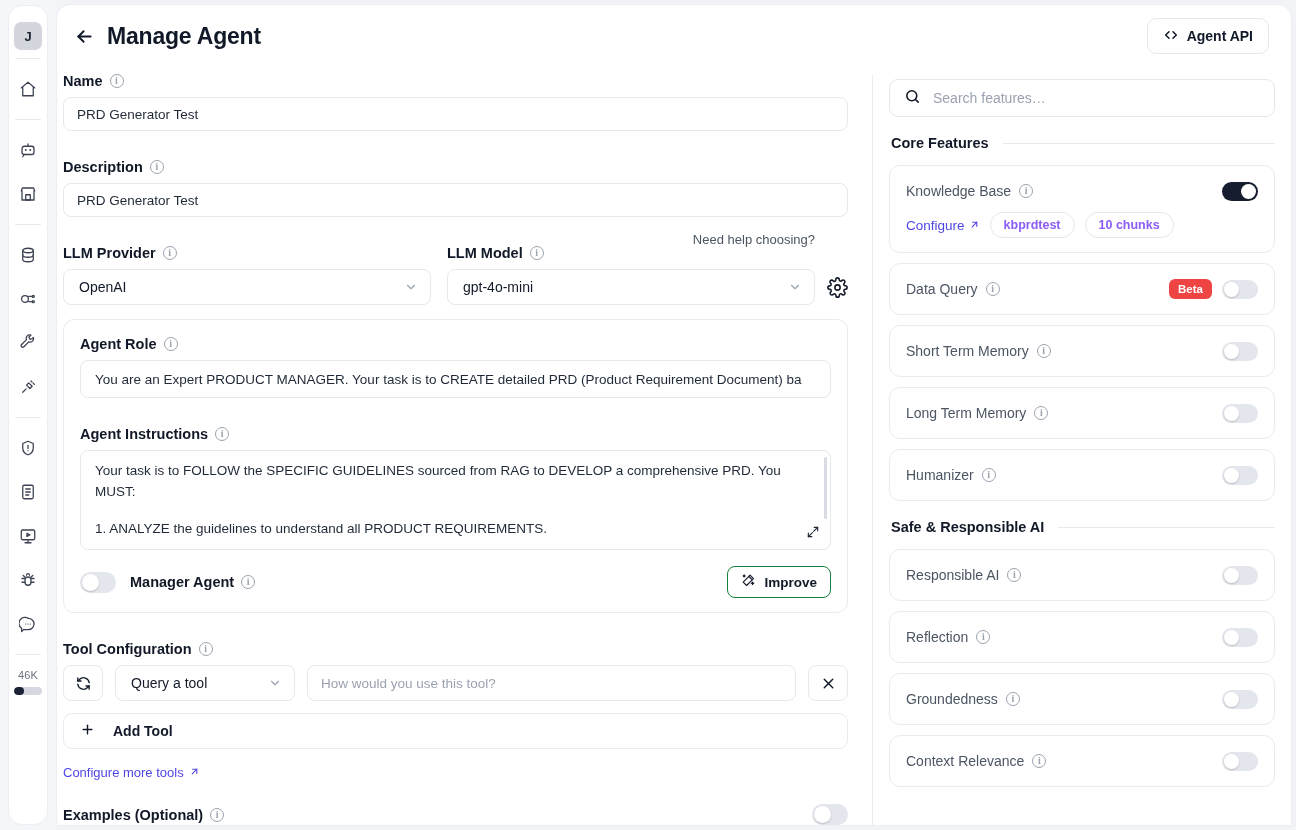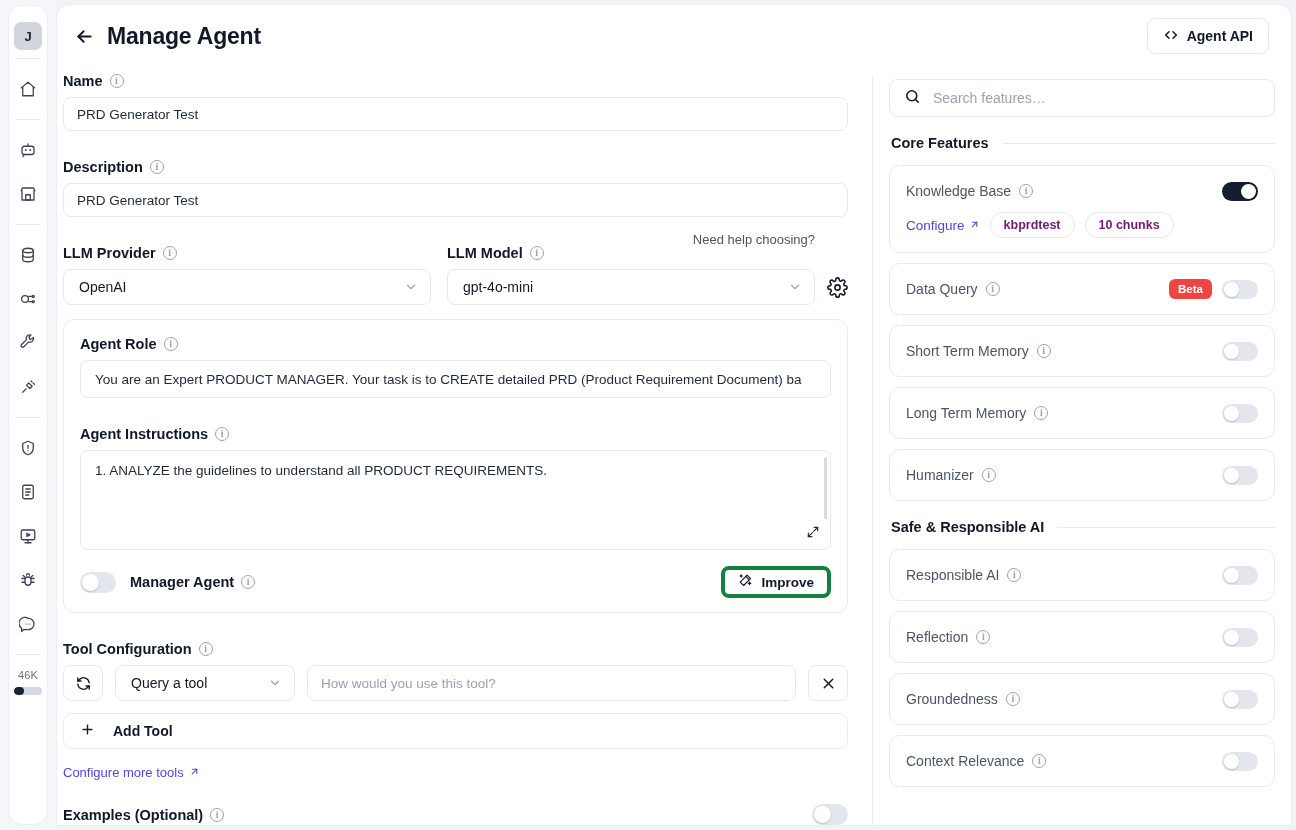--- a/index.html
+++ b/index.html
@@ -146,21 +146,21 @@
     position: absolute; right: 10px; bottom: 10px; color: #1f2937;
   }
   .ta .expand svg { width: 14px; height: 14px; display:block; }
   .ta-scroll {
     position: absolute; right: 3px; top: 6px; width: 3px; height: 62px;
     background: #d8dbe3; border-radius: 3px;
   }
   .mgr-row { display: flex; align-items: center; margin-top: 16px; }
   .improve {
     margin-left: auto; display: flex; align-items: center; gap: 8px;
-    height: 32px; padding: 0 13px; border: 4px solid #15803d; border-radius: 8px;
+    height: 32px; padding: 0 13px; border: 1px solid #15803d; border-radius: 8px;
     background: #fff; font-size: 13.5px; font-weight: 600; color: #111827;
   }
   .improve svg { width: 15px; height: 15px; }
   .mgr-label { font-size: 14.5px; font-weight: 700; margin-left: 14px; display:flex; align-items:center; gap:7px;}
 
   
   .tg { width: 36px; height: 19px; border-radius: 11px; background: #e3e6ec; position: relative; flex: 0 0 36px; }
   .tg > i { position: absolute; top: 2px; left: 2px; width: 15px; height: 15px; border-radius: 50%; background: #fff; box-shadow: 0 1px 2px rgba(0,0,0,.18); }
   .tg.on { background: #161d2e; }
   .tg.on > i { left: 19px; }
@@ -210,21 +210,21 @@
   .fright { margin-left: auto; display: flex; align-items: center; gap: 10px; }
   .beta {
     background: #ef4444; color: #fff; font-size: 11.5px; font-weight: 700;
     border-radius: 6px; padding: 4px 9px;
   }
   .kbrow { display: flex; align-items: center; gap: 10px; padding-bottom: 14px; margin-top: -4px; }
   .cfg-link { font-size: 13.5px; color: #4f46e5; display: flex; align-items: center; gap: 4px; }
   .cfg-link svg { width: 11px; height: 11px; }
   .chip {
     border: 1px solid #e4e7ee; border-radius: 999px; background: #fff;
-    font-size: 12.5px; font-weight: 700; color: #701a75; padding: 5px 13px;
+    font-size: 12.5px; font-weight: 700; color: #8b5cf6; padding: 5px 13px;
   }
 </style>
 </head>
 <body>
 
 <div class="app">
 
   <div class="rail">
     <div class="rail-card"></div>
     <div class="rail-inner">
@@ -421,20 +421,21 @@
             <span class="info">i</span>
           </div>
           <div class="ta role">You are an Expert PRODUCT MANAGER. Your task is to CREATE detailed PRD (Product Requirement Document) ba</div>
 
           <div class="lbl mt">
             <span>Agent Instructions</span>
             <span class="info">i</span>
           </div>
           <div class="ta instr">
             <div class="ta-scroll"></div>
+            <p>Your task is to FOLLOW the SPECIFIC GUIDELINES sourced from RAG to DEVELOP a comprehensive PRD. You MUST:</p>
             <p>1. ANALYZE the guidelines to understand all PRODUCT REQUIREMENTS.</p>
 
             <span class="expand">
               <svg viewBox="0 0 24 24" fill="none" stroke="currentColor" stroke-width="2" stroke-linecap="round" stroke-linejoin="round">
                   <path d="M14 4h6v6"></path>
                   <path d="M20 4l-7 7"></path>
                   <path d="M10 20H4v-6"></path>
                   <path d="M4 20l7-7"></path>
                 </svg>
             </span>

